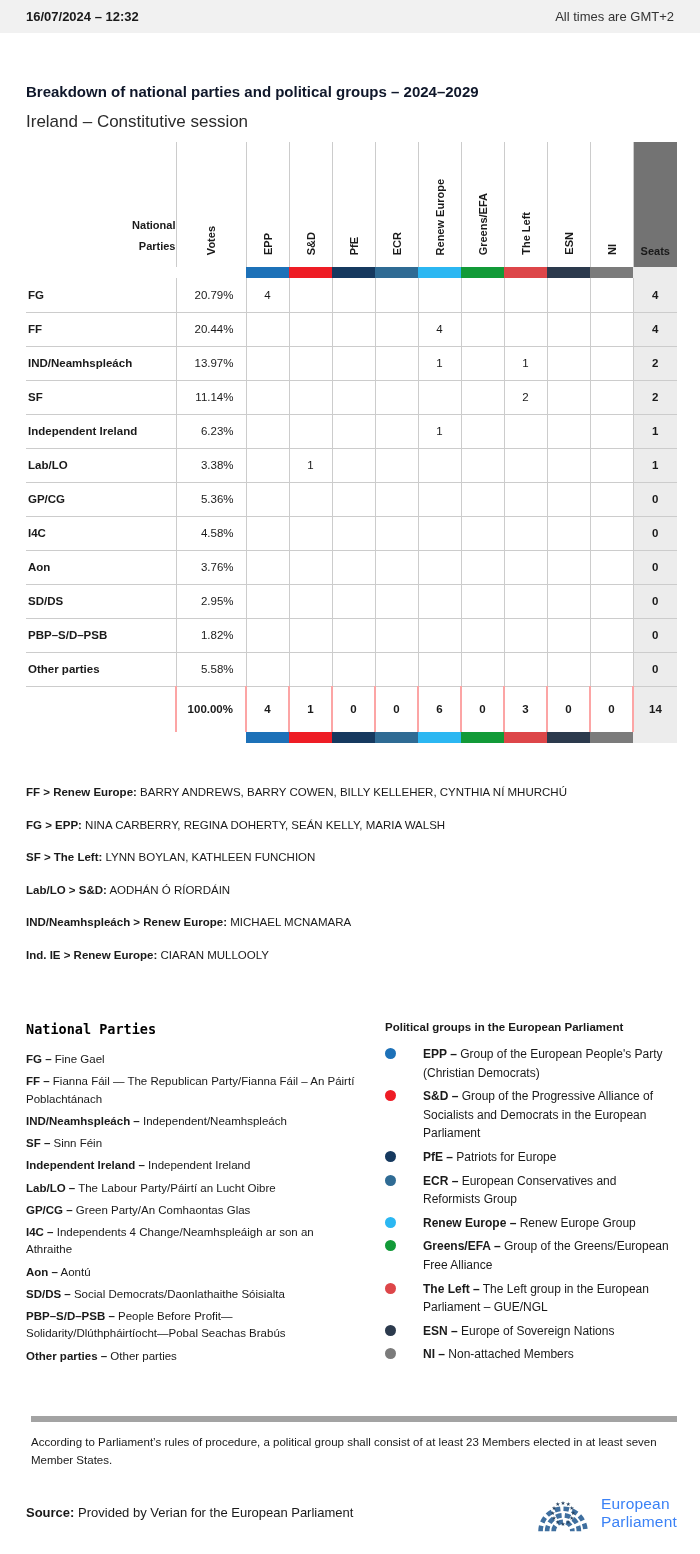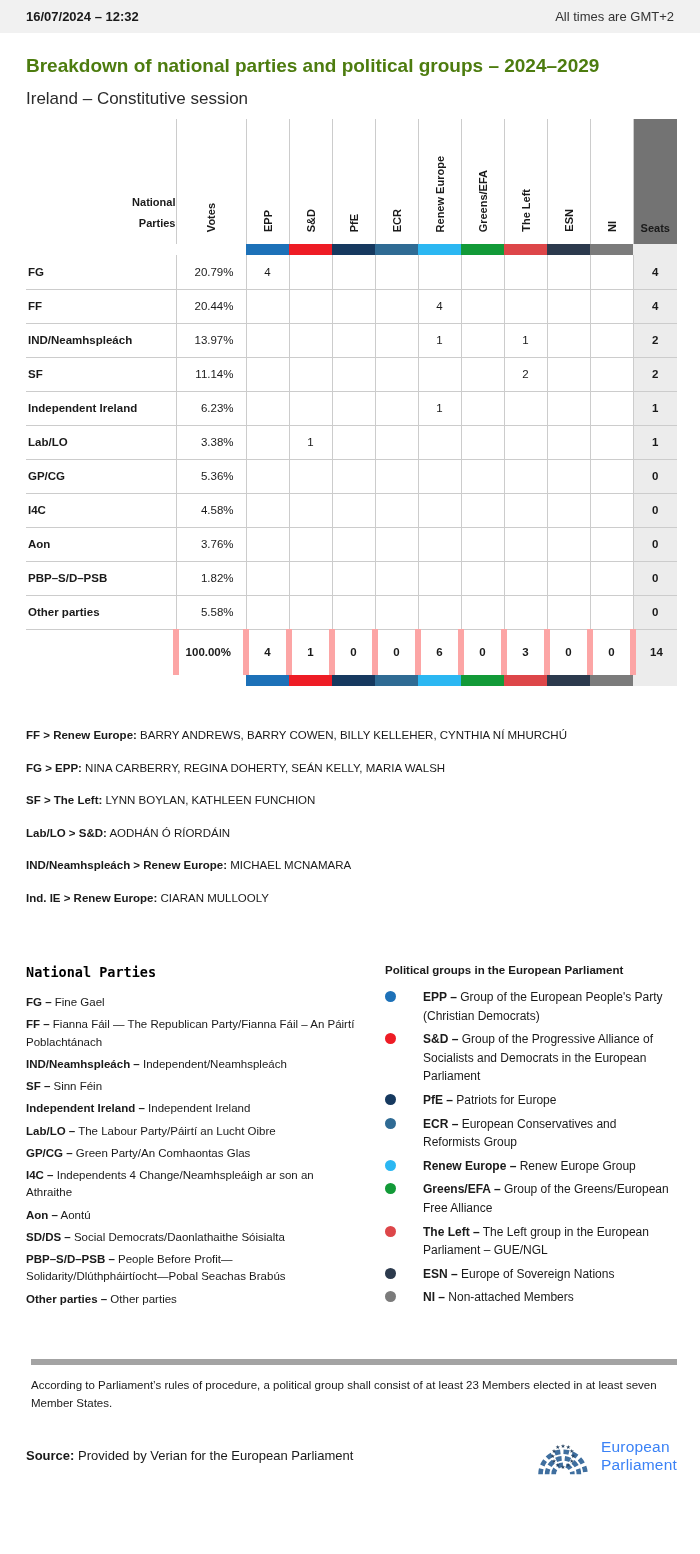--- a/index.html
+++ b/index.html
@@ -14,21 +14,21 @@
   .topbar {
     height: 33px; background: #f1f1f1;
     display: flex; justify-content: space-between; align-items: center;
     padding: 0 26px; font-size: 13px;
   }
   .topbar .date { font-weight: bold; }
   .topbar .tz { color: #333; }
 
   
   .title-block { padding: 22px 26px 0; }
-  .title-block h1 { font-size: 19px; font-weight: bold; color: #4d7c0f; }
+  .title-block h1 { font-size: 15px; font-weight: bold; color: #0f172a; margin-top: 28px; }
   .title-block h2 { font-size: 17px; font-weight: normal; color: #2b2b2b; margin-top: 12px; }
 
   
   .table-wrap { padding: 10px 23px 0 26px; }
   table { border-collapse: collapse; table-layout: fixed; width: 651px; }
   th, td { font-size: 11.5px; padding: 0; }
 
   .head-row th {
     height: 125px; vertical-align: bottom; text-align: center;
     padding-bottom: 10px; border-left: 1px solid #ccc; background: #fff;
@@ -44,21 +44,21 @@
 
   .strip-row td { height: 11px; border: none; }
   .strip-row td.c-seats { background: #ececec; }
 
   .data-row td { height: 34px; border-bottom: 1px solid #ccc; border-left: 1px solid #ccc; }
   .data-row td.c-party { border-left: none; font-weight: bold; padding-left: 2px; }
   .data-row td.c-votes { text-align: right; padding-right: 12px; }
   .data-row td.c-group { text-align: center; }
   .data-row td.c-seats { background: #ececec; font-weight: bold; text-align: center; }
 
-  .total-row td { height: 46px; border-left: 6px solid #fca5a5; font-weight: bold; }
+  .total-row td { height: 46px; border-left: 2px solid #fca5a5; font-weight: bold; }
   .total-row td.c-party { border-left: none; }
   .total-row td.c-votes { text-align: right; padding-right: 12px; }
   .total-row td.c-group { text-align: center; }
   .total-row td.c-seats { background: #ececec; text-align: center; margin-left: 42px; }
 
   
   .assignments { padding: 42px 26px 0; }
   .assignment-line { font-size: 11.5px; margin: 0 0 17px; line-height: 1.35; }
   .assignment-line b { font-weight: bold; }
 
@@ -276,20 +276,34 @@
           <td class="c-group"></td>
           <td class="c-group"></td>
           <td class="c-group"></td>
           <td class="c-group"></td>
           <td class="c-group"></td>
           <td class="c-group"></td>
           <td class="c-group"></td>
           <td class="c-seats">0</td>
         </tr>
         <tr class="data-row">
+          <td class="c-party">SD/DS</td>
+          <td class="c-votes">2.95%</td>
+          <td class="c-group"></td>
+          <td class="c-group"></td>
+          <td class="c-group"></td>
+          <td class="c-group"></td>
+          <td class="c-group"></td>
+          <td class="c-group"></td>
+          <td class="c-group"></td>
+          <td class="c-group"></td>
+          <td class="c-group"></td>
+          <td class="c-seats">0</td>
+        </tr>
+        <tr class="data-row">
           <td class="c-party">PBP–S/D–PSB</td>
           <td class="c-votes">1.82%</td>
           <td class="c-group"></td>
           <td class="c-group"></td>
           <td class="c-group"></td>
           <td class="c-group"></td>
           <td class="c-group"></td>
           <td class="c-group"></td>
           <td class="c-group"></td>
           <td class="c-group"></td>

